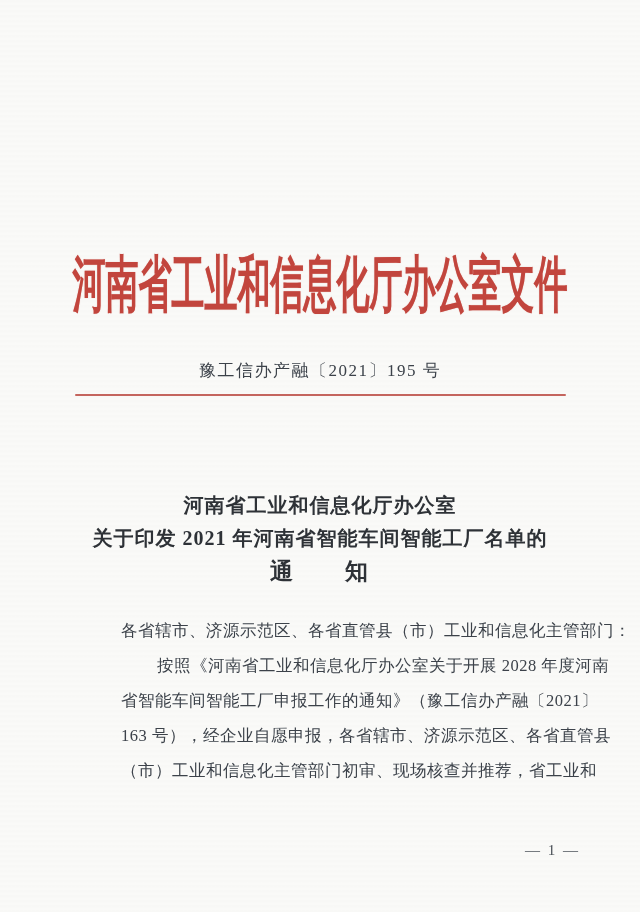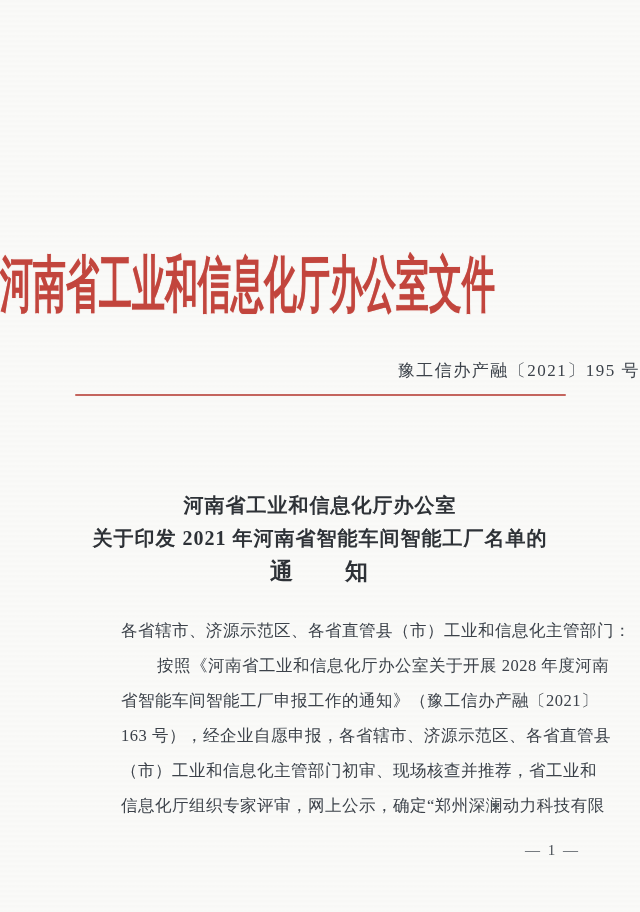--- a/index.html
+++ b/index.html
@@ -24,38 +24,39 @@
         rgba(0,0,0,0.006) 0px, rgba(0,0,0,0.006) 2px,
         rgba(255,255,255,0.0) 3px, rgba(255,255,255,0.0) 5px),
       var(--paper);
     overflow:hidden;
   }
   
   .red-head{
     position:absolute;
     top:238px; left:0; right:0;
     height:94px;
+    text-align:center;
     line-height:94px;
     white-space:nowrap;
   }
   .red-head span{
     display:inline-block;
     font-size:33px;
     font-weight:700;
     letter-spacing:0px;
     color:var(--header-red);
     transform:scale(1.0,1.85);
     transform-origin:center center;
     text-shadow:0 0 0.6px rgba(194,69,61,0.55);
   }
   
   .doc-no{
     position:absolute;
     top:359px; left:0; right:0;
-    text-align:right;
+    text-align:center;
     font-size:17px;
     letter-spacing:1.5px;
     color:var(--body-text);
   }
   
   .divider{
     position:absolute;
     top:394px; left:75px;
     width:491px; height:2px;
     background:var(--divider-red);
@@ -126,18 +127,17 @@
     <div class="title-line">关于印发 2021 年河南省智能车间智能工厂名单的</div>
     <div class="title-line last">通　　知</div>
   </div>
 
   <div class="body-block">
     <div class="bline">各省辖市、济源示范区、各省直管县（市）工业和信息化主管部门：</div>
     <div class="bline indent">按照《河南省工业和信息化厅办公室关于开展 2028 年度河南</div>
     <div class="bline">省智能车间智能工厂申报工作的通知》（豫工信办产融〔2021〕</div>
     <div class="bline">163 号），经企业自愿申报，各省辖市、济源示范区、各省直管县</div>
     <div class="bline">（市）工业和信息化主管部门初审、现场核查并推荐，省工业和</div>
-    <div class="bline">信息化厅组织专家评审，网上公示，确定“郑州深澜动力科技有限</div>
   </div>
 
   <div class="page-no">— 1 —</div>
 
 </div>
 
 </body></html>

